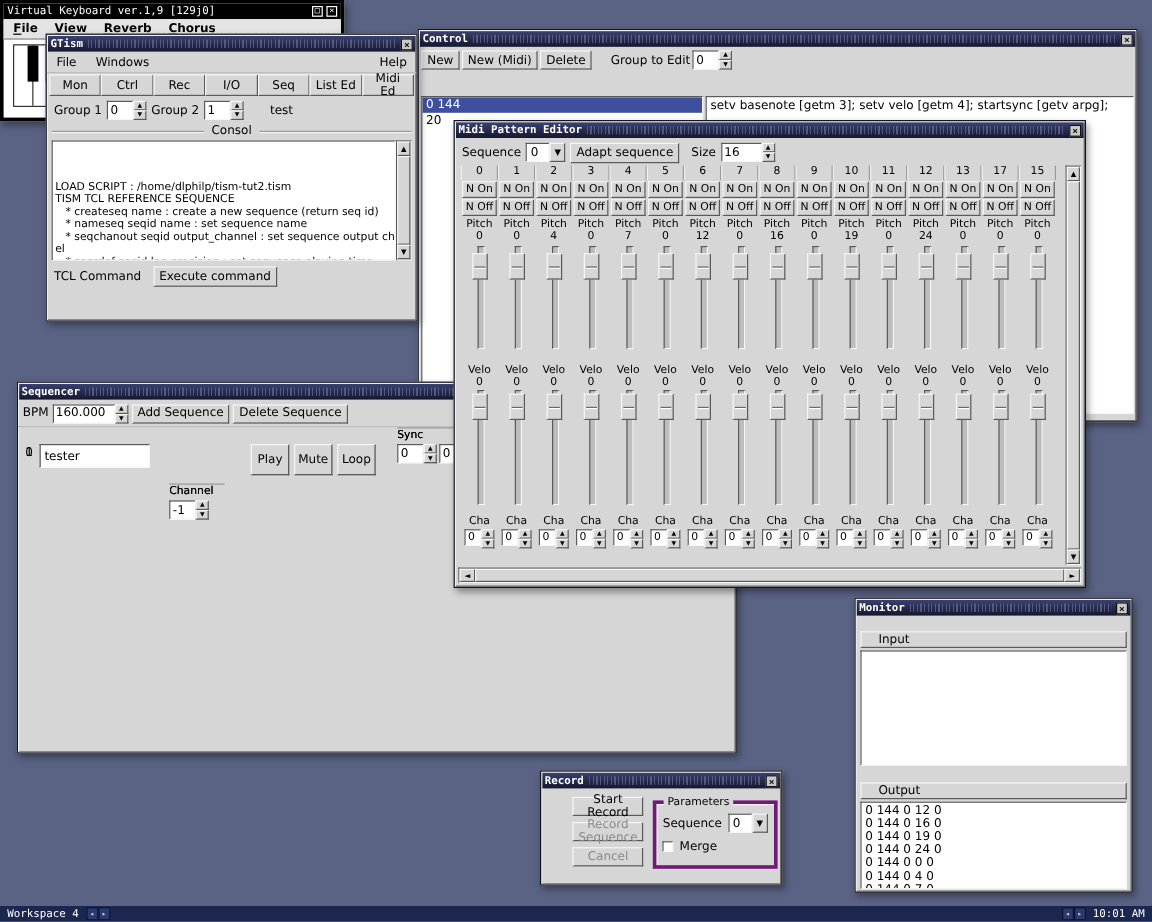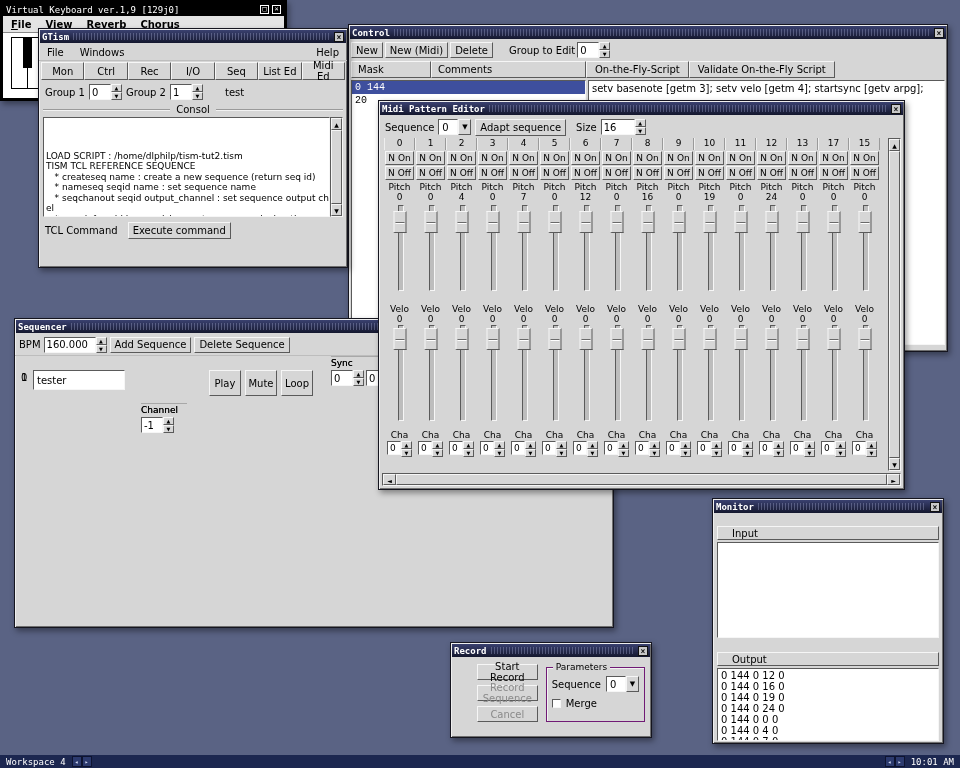--- a/index.html
+++ b/index.html
@@ -85,21 +85,21 @@
   #win-control .row1 .gte{margin-left:14px;}
   #win-control .row2{display:flex; margin:1px 2px 0; height:17px;}
   #win-control .hdr{border:1px solid; border-color:#f6f6f6 #5a5a5a #5a5a5a #f6f6f6;
     display:flex; align-items:center; padding:0 6px; font-size:10px; background:var(--window_bg);}
   #win-control .hdr.mask{width:80px;}
   #win-control .hdr.comments{width:155px;}
   #win-control .tab{border:1px solid; border-color:#f6f6f6 #5a5a5a #5a5a5a #f6f6f6;
     display:flex; align-items:center; padding:0 8px; font-size:10px; background:var(--window_bg);}
   #win-control .body{position:absolute; left:2px; right:2px; top:55px; bottom:6px;}
   #win-control .ctl-list{position:absolute; left:0; top:0; width:235px; bottom:0; overflow:hidden;}
-  #win-control .list-item{height:13px; line-height:13px; padding:0 3px; font-size:10px;font-family:Liberation Mono, monospace;}
+  #win-control .list-item{height:13px; line-height:13px; padding:0 3px; font-size:10px;}
   #win-control .list-item:first-child{background:var(--selection); color:#fff;}
   #win-control .script{position:absolute; left:237px; right:0; top:0; bottom:0; padding:2px 3px;
     font-size:10px; overflow:hidden;}
 
   
   #win-seq{left:14px; top:318px; width:600px; height:310px; z-index:2;}
   #win-seq .row1{display:flex; align-items:center; gap:3px; padding:3px 4px; height:22px; border-bottom:1px solid #bdbdbd;}
   #win-seq .row1 .btn{height:16px;}
   .seqrow{position:absolute; left:6px; right:4px; height:52px; display:flex; align-items:flex-start; gap:0;}
   .seqrow .idx{width:12px; margin-top:16px; font-size:10px;}
@@ -147,21 +147,21 @@
     background:var(--window_bg); border:1px solid; border-color:#f6f6f6 #5a5a5a #5a5a5a #f6f6f6; font-size:10px;}
   #win-monitor .io-area{margin:2px 4px; overflow:hidden; padding:1px 3px; font-size:10px; line-height:11px;}
   #win-monitor .input-area{height:96px;}
   #win-monitor .output-area{flex:1;}
 
   
   #win-record{left:450px; top:642px; width:202px; height:96px; z-index:6;}
   #win-record .content{display:flex; gap:8px; padding:6px 6px;}
   #win-record .btncol{display:flex; flex-direction:column; gap:5px; width:88px;}
   #win-record .btncol .btn{height:16px; font-size:10px;margin-left:20px;}
-  #win-record .params{position:relative; flex:1; border:1px solid #701a75;
+  #win-record .params{position:relative; flex:1; border:3px solid #701a75;
     box-shadow:inset 1px 1px 0 #f2f2f2; padding:8px 5px 4px; margin-top:3px;}
   #win-record .params .legend{position:absolute; top:-6px; left:6px; background:var(--window_bg);
     padding:0 3px; font-size:9px;}
   #win-record .prow{display:flex; align-items:center; gap:5px; margin-bottom:6px;}
   #win-record .checkbox{width:9px; height:9px; background:#fff;
     border:1px solid; border-color:#5a5a5a #f6f6f6 #f6f6f6 #5a5a5a;}
 
   
   #win-vk{left:85px; top:637px; width:287px; height:101px; z-index:6;
     border:3px solid #000; background:#fff; box-shadow:2px 3px 6px rgba(0,0,0,.4);}
@@ -206,29 +206,20 @@
       </span>
     <span class="lbl gte">Group to Edit</span>
     <span class="spin">
       <span class="spin-val">0</span>
       <span class="spin-arrows">
           <span>▲</span>
           <span>▼</span>
         </span>
     </span>
   </div>
-  <div class="row2">
-    <div class="hdr mask">Mask</div>
-    <div class="hdr comments">Comments</div>
-    <span style="display:flex;">
-
-    <div class="tab">On-the-Fly-Script</div>
-        <div class="tab">Validate On-the-Fly Script</div>
-      </span>
-  </div>
   <div class="body">
     <div class="ctl-list sunken">
 
     <div class="list-item">0 144</div>
         <div class="list-item">20</div>
       </div>
     <div class="script sunken">
       <span>setv basenote [getm 3]; setv velo [getm 4]; startsync [getv arpg];</span>
     </div>
   </div>

